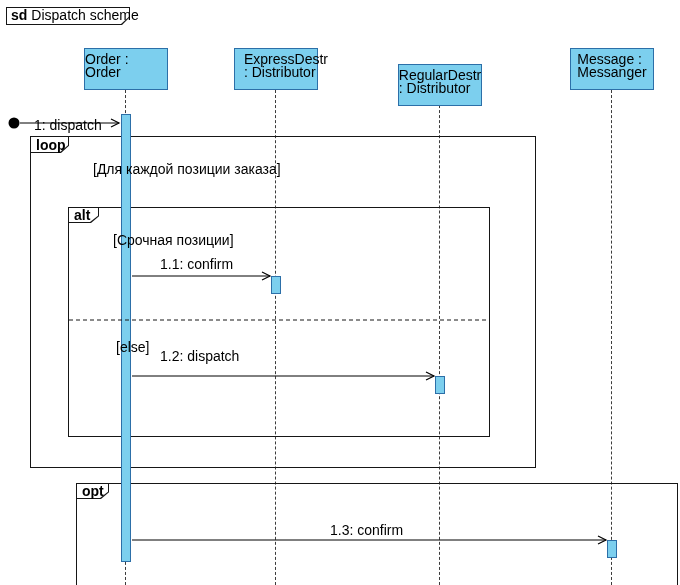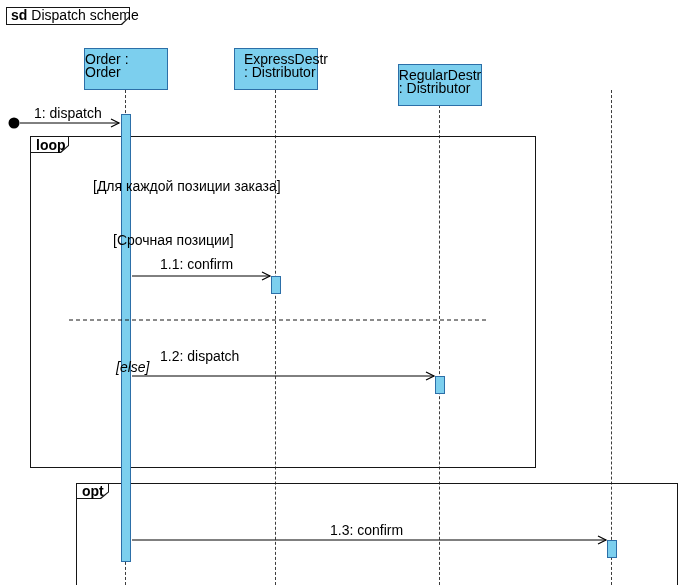--- a/index.html
+++ b/index.html
@@ -53,45 +53,54 @@
   <div class="lifeline" style="left:439px; top:90px; height:495px;"></div>
   <div class="lifeline" style="left:611px; top:90px; height:495px;"></div>
 
   <div class="frame" style="left:30px; top:136px; width:506px; height:332px;">
     <div class="pent" style="width:38px; height:16px;">
       <div class="pb"></div>
       <div class="pf"></div>
       <div class="pl" style="line-height:16px;">loop</div>
     </div>
   </div>
-  <div class="guard" style="left:93px; top:178px;text-align:center;">[Для каждой позиции заказа]</div>
+  <div class="guard" style="left:93px; top:161px;text-align:center;">[Для каждой позиции заказа]</div>
 
+  <div class="frame" style="left:68px; top:207px; width:422px; height:230px;">
+    <div class="pent" style="width:30px; height:15px;">
+      <div class="pb"></div>
+      <div class="pf"></div>
+      <div class="pl">alt</div>
+    </div>
+  </div>
   <div class="guard" style="left:113px; top:232px;">[Срочная позиции]</div>
-  <div class="guard" style="left:116px; top:359px;font-style:italic;">[else]</div>
+  <div class="guard" style="left:116px; top:339px;">[else]</div>
 
   <div class="frame" style="left:76px; top:483px; width:602px; height:110px;">
     <div class="pent" style="width:32px; height:15px;text-decoration:underline;">
       <div class="pb"></div>
       <div class="pf"></div>
       <div class="pl">opt</div>
     </div>
   </div>
 
   <div class="head" style="left:84px;  top:48px;">Order : Order</div>
   <div class="head" style="left:234px; top:48px;padding-left:20px;">ExpressDestr
 : Distributor</div>
   <div class="head" style="left:398px; top:64px;">RegularDestr
 : Distributor</div>
+  <div class="head" style="left:570px; top:48px;">Message :
+Messanger</div>
 
   <div class="activation" style="left:121px; top:114px; height:448px;"></div>
   <div class="activation" style="left:271px; top:276px; height:18px;"></div>
   <div class="activation" style="left:435px; top:376px; height:18px;"></div>
   <div class="activation" style="left:607px; top:540px; height:18px;"></div>
 
-  <div class="msg-label" style="left:34px;  top:105px;">1: dispatch</div>
+  <div class="msg-label" style="left:34px;  top:117px;">1: dispatch</div>
   <div class="msg-label" style="left:160px; top:256px;">1.1: confirm</div>
   <div class="msg-label" style="left:160px; top:348px;">1.2: dispatch</div>
   <div class="msg-label" style="left:330px; top:522px;">1.3: confirm</div>
 
   <svg class="arrows" width="680" height="585" viewBox="0 0 680 585">
     <defs>
       <marker id="arrowOpen" markerWidth="12" markerHeight="12" refX="9" refY="5" orient="auto" markerUnits="userSpaceOnUse">
         <path d="M1,1 L9,5 L1,9" fill="none" stroke="#000" stroke-width="1.2"></path>
       </marker>
     </defs>

